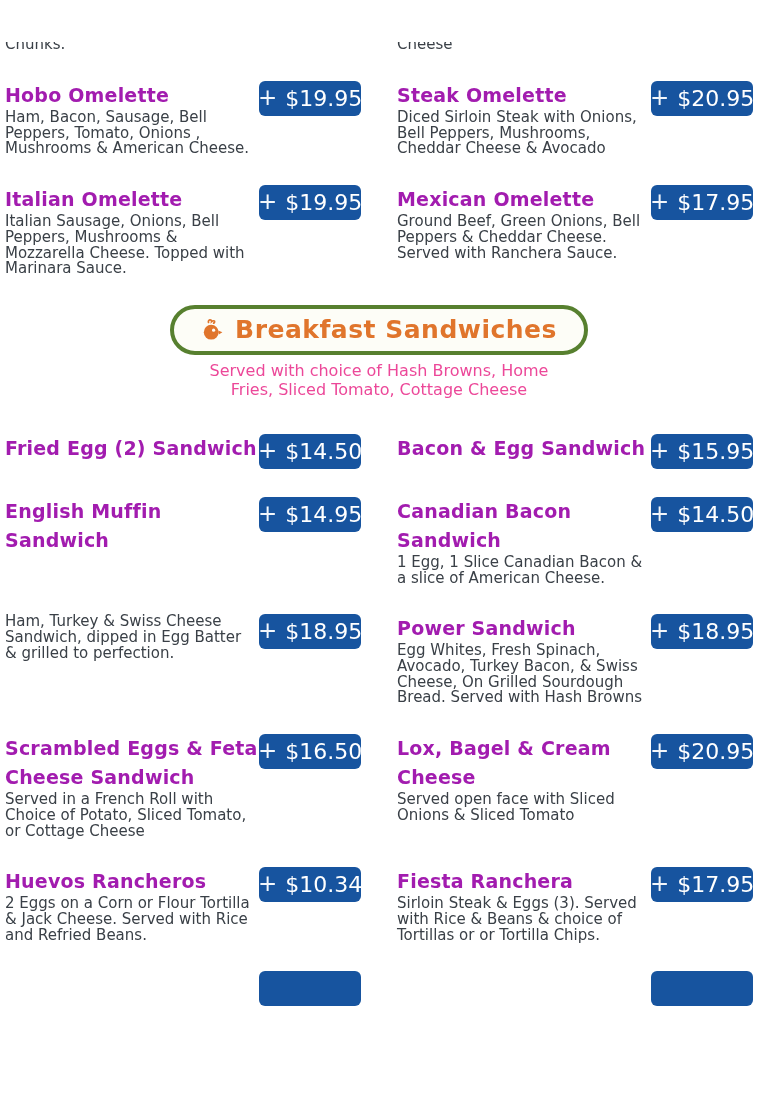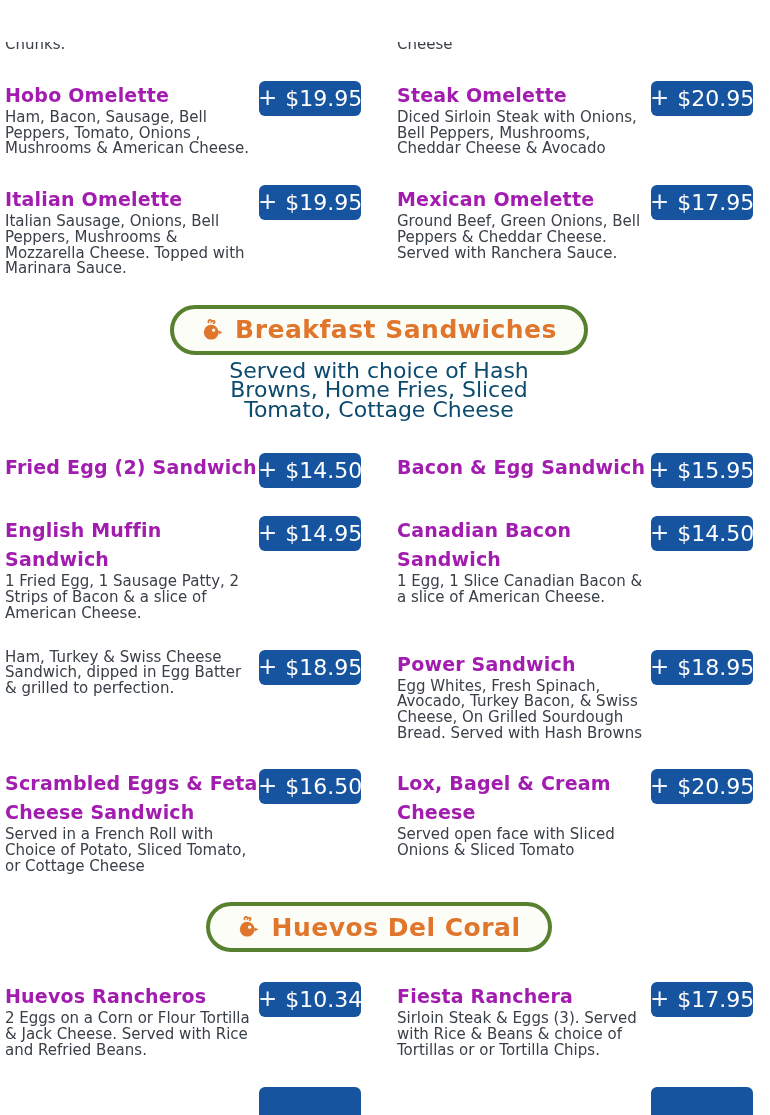--- a/index.html
+++ b/index.html
@@ -68,22 +68,22 @@
   .pill-text {
     font-size:25px; font-weight:700;
     color:#e0752c;
     letter-spacing:0.5px;
     white-space:nowrap;
   }
   .chick { display:inline-flex; }
   .section-sub {
     margin:6px auto 0 auto;
     max-width:352px;
-    font-size:22px; line-height:19.5px;
-    color:#0c4a6e;
+    font-size:16px; line-height:19.5px;
+    color:#ec4899;
     text-align:center;
   }
 </style>
 </head>
 <body>
 
 <div class="page">
 
   <div class="row partial-top">
     <div class="partial-cell">
@@ -164,21 +164,20 @@
     </div>
   </div>
 
   <div class="row">
     <div class="item">
       <button class="price-btn">
         <span class="plus">+</span>
         <span class="price">$14.95</span>
       </button>
       <h3 class="title">English Muffin Sandwich</h3>
-      <p class="desc">1 Fried Egg, 1 Sausage Patty, 2 Strips of Bacon &amp; a slice of American Cheese.</p>
     </div>
     <div class="item">
       <button class="price-btn">
         <span class="plus">+</span>
         <span class="price">$14.50</span>
       </button>
       <h3 class="title">Canadian Bacon Sandwich</h3>
       <p class="desc">1 Egg, 1 Slice Canadian Bacon &amp; a slice of American Cheese.</p>
     </div>
   </div>
@@ -213,33 +212,20 @@
     <div class="item">
       <button class="price-btn">
         <span class="plus">+</span>
         <span class="price">$20.95</span>
       </button>
       <h3 class="title">Lox, Bagel &amp; Cream Cheese</h3>
       <p class="desc">Served open face with Sliced Onions &amp; Sliced Tomato</p>
     </div>
   </div>
 
-  <div class="section-header no-sub">
-    <div class="pill">
-      <span class="chick">
-        <svg width="24" height="24" viewBox="0 0 24 24" aria-hidden="true">
-          <path d="M7.5 4.5 C6.5 1.5, 11 1, 10.6 3.6 C12.8 1.8, 15 3.4, 12.6 5.2" fill="none" stroke="#e0752c" stroke-width="1.7" stroke-linecap="round"></path>
-          <circle cx="10.2" cy="14.2" r="7.4" fill="#e0752c"></circle>
-          <circle cx="12.6" cy="12.2" r="1.6" fill="#fdfdf7"></circle>
-          <path d="M17.2 12.6 l4.2 1.7 l-3.6 2.1 z" fill="#e0752c"></path>
-        </svg>
-      </span>
-      <span class="pill-text">Huevos Del Coral</span>
-    </div>
-  </div>
 
   <div class="row">
     <div class="item">
       <button class="price-btn">
         <span class="plus">+</span>
         <span class="price">$10.34</span>
       </button>
       <h3 class="title">Huevos Rancheros</h3>
       <p class="desc">2 Eggs on a Corn or Flour Tortilla &amp; Jack Cheese. Served with Rice and Refried Beans.</p>
     </div>

